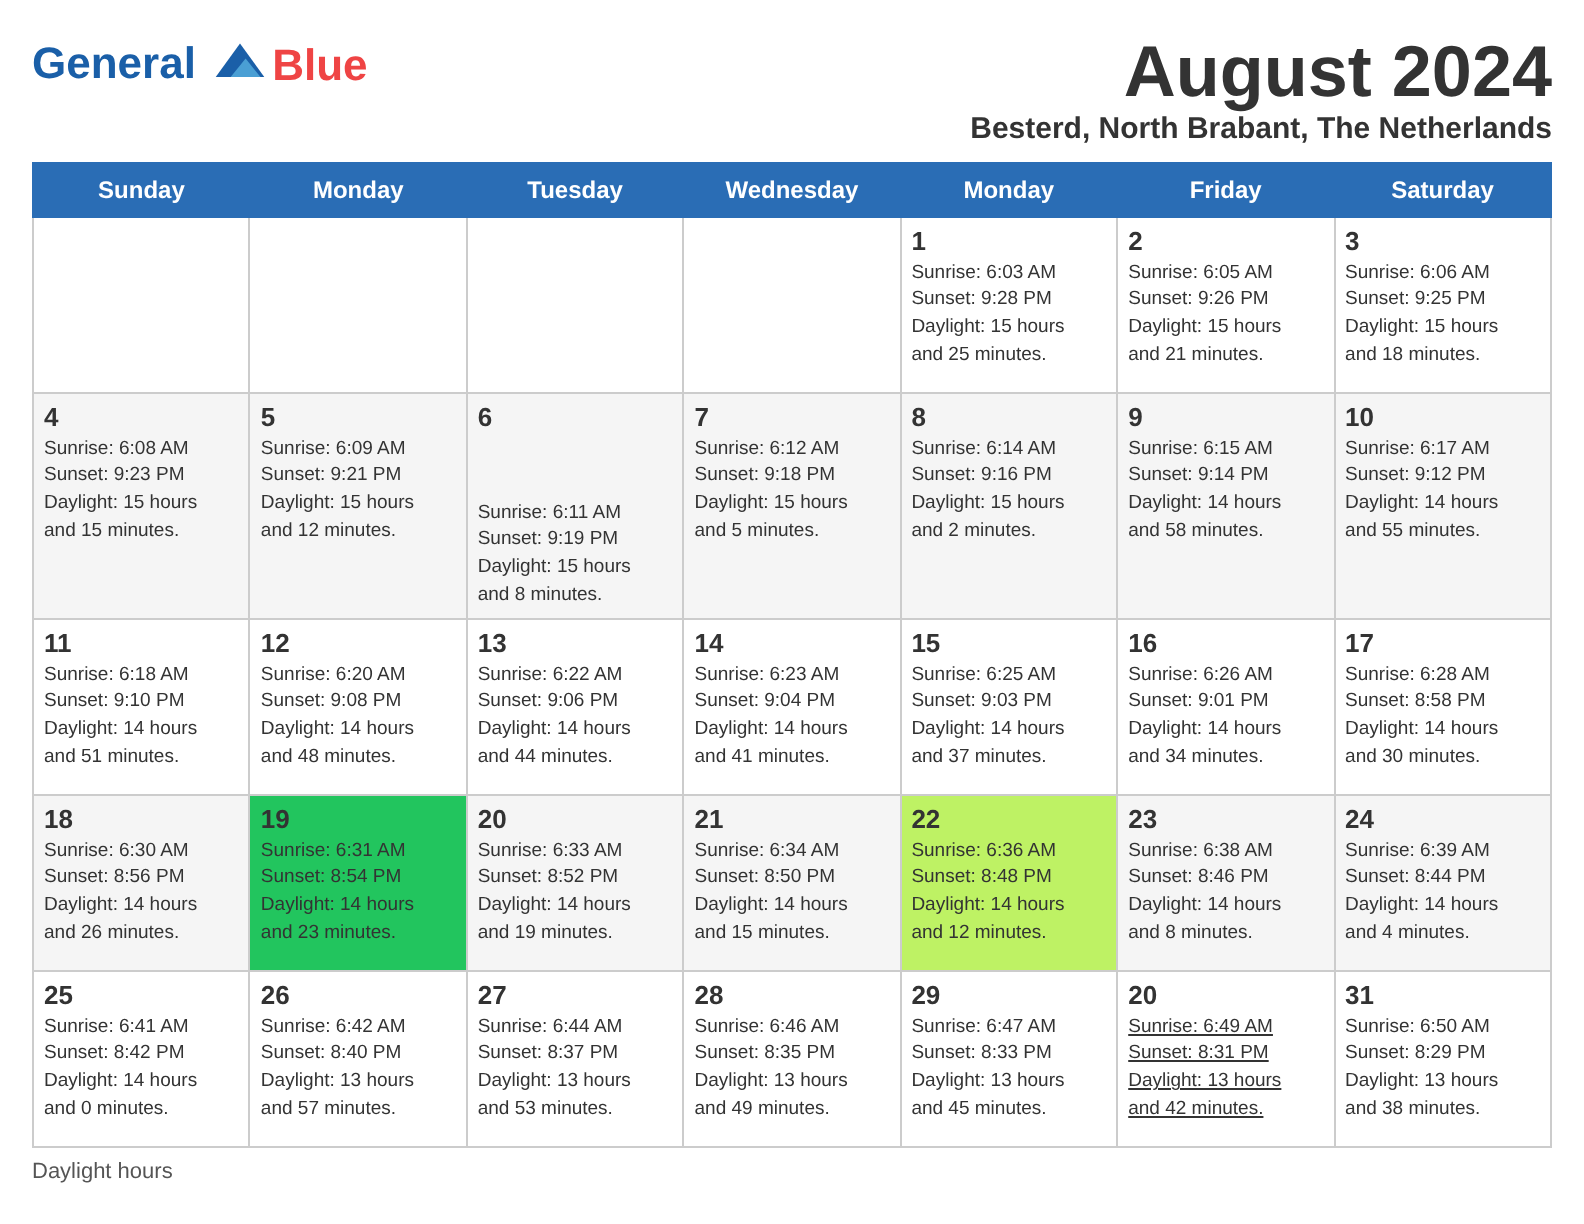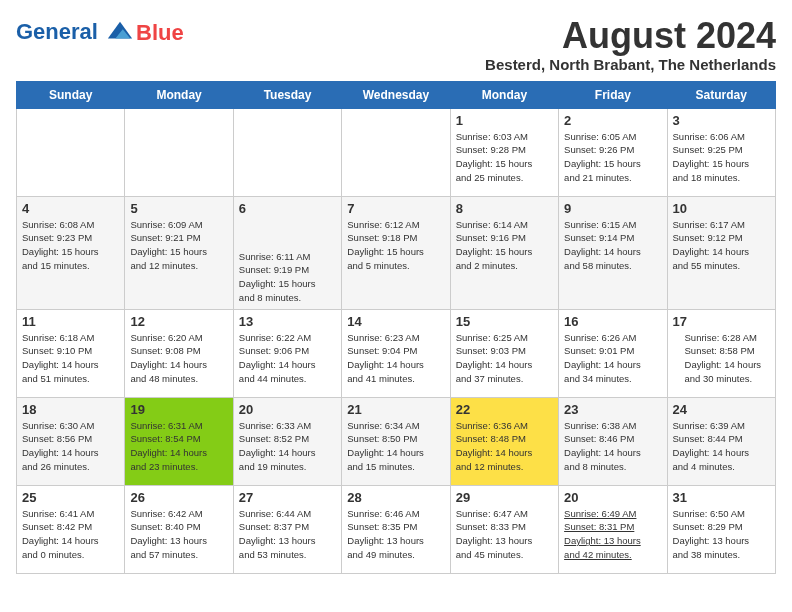--- a/index.html
+++ b/index.html
@@ -242,56 +242,56 @@
           </td>
           <td>
             <span class="day-number">16</span>
             <div class="day-info" style="white-space: pre-line;">Sunrise: 6:26 AM
 Sunset: 9:01 PM
 Daylight: 14 hours
 and 34 minutes.</div>
           </td>
           <td>
             <span class="day-number">17</span>
-            <div class="day-info" style="white-space: pre-line; margin-left: 12px;">Sunrise: 6:28 AM
+            <div class="day-info" style="white-space: pre-line;">Sunrise: 6:28 AM
 Sunset: 8:58 PM
 Daylight: 14 hours
 and 30 minutes.</div>
           </td>
         </tr>
         <tr>
           <td style="background-color: rgb(245, 245, 245);">
             <span class="day-number">18</span>
             <div class="day-info" style="white-space: pre-line;">Sunrise: 6:30 AM
 Sunset: 8:56 PM
 Daylight: 14 hours
 and 26 minutes.</div>
           </td>
-          <td style="background-color: #84cc16;">
+          <td style="background-color: #22c55e;">
             <span class="day-number">19</span>
             <div class="day-info" style="white-space: pre-line;">Sunrise: 6:31 AM
 Sunset: 8:54 PM
 Daylight: 14 hours
 and 23 minutes.</div>
           </td>
           <td style="background-color: rgb(245, 245, 245);">
             <span class="day-number">20</span>
             <div class="day-info" style="white-space: pre-line;">Sunrise: 6:33 AM
 Sunset: 8:52 PM
 Daylight: 14 hours
 and 19 minutes.</div>
           </td>
           <td style="background-color: rgb(245, 245, 245);">
             <span class="day-number">21</span>
             <div class="day-info" style="white-space: pre-line;">Sunrise: 6:34 AM
 Sunset: 8:50 PM
 Daylight: 14 hours
 and 15 minutes.</div>
           </td>
-          <td style="background-color: #fde047;">
+          <td style="background-color: #bef264;">
             <span class="day-number">22</span>
             <div class="day-info" style="white-space: pre-line;">Sunrise: 6:36 AM
 Sunset: 8:48 PM
 Daylight: 14 hours
 and 12 minutes.</div>
           </td>
           <td style="background-color: rgb(245, 245, 245);">
             <span class="day-number">23</span>
             <div class="day-info" style="white-space: pre-line;">Sunrise: 6:38 AM
 Sunset: 8:46 PM
@@ -353,13 +353,14 @@
             <span class="day-number">31</span>
             <div class="day-info" style="white-space: pre-line;">Sunrise: 6:50 AM
 Sunset: 8:29 PM
 Daylight: 13 hours
 and 38 minutes.</div>
           </td>
         </tr>
       </tbody>
   </table>
 
+  <div class="footer-note">Daylight hours</div>
 </div>
 
 </body></html>

